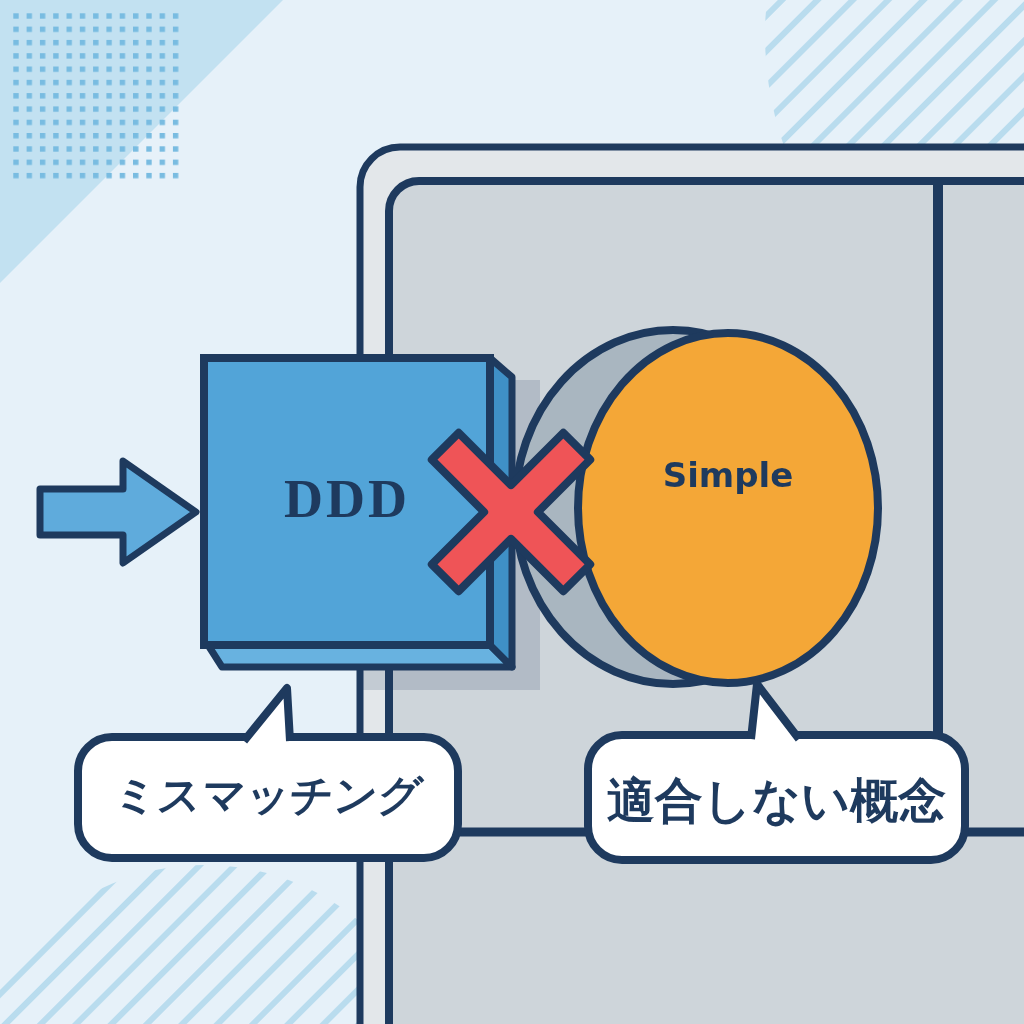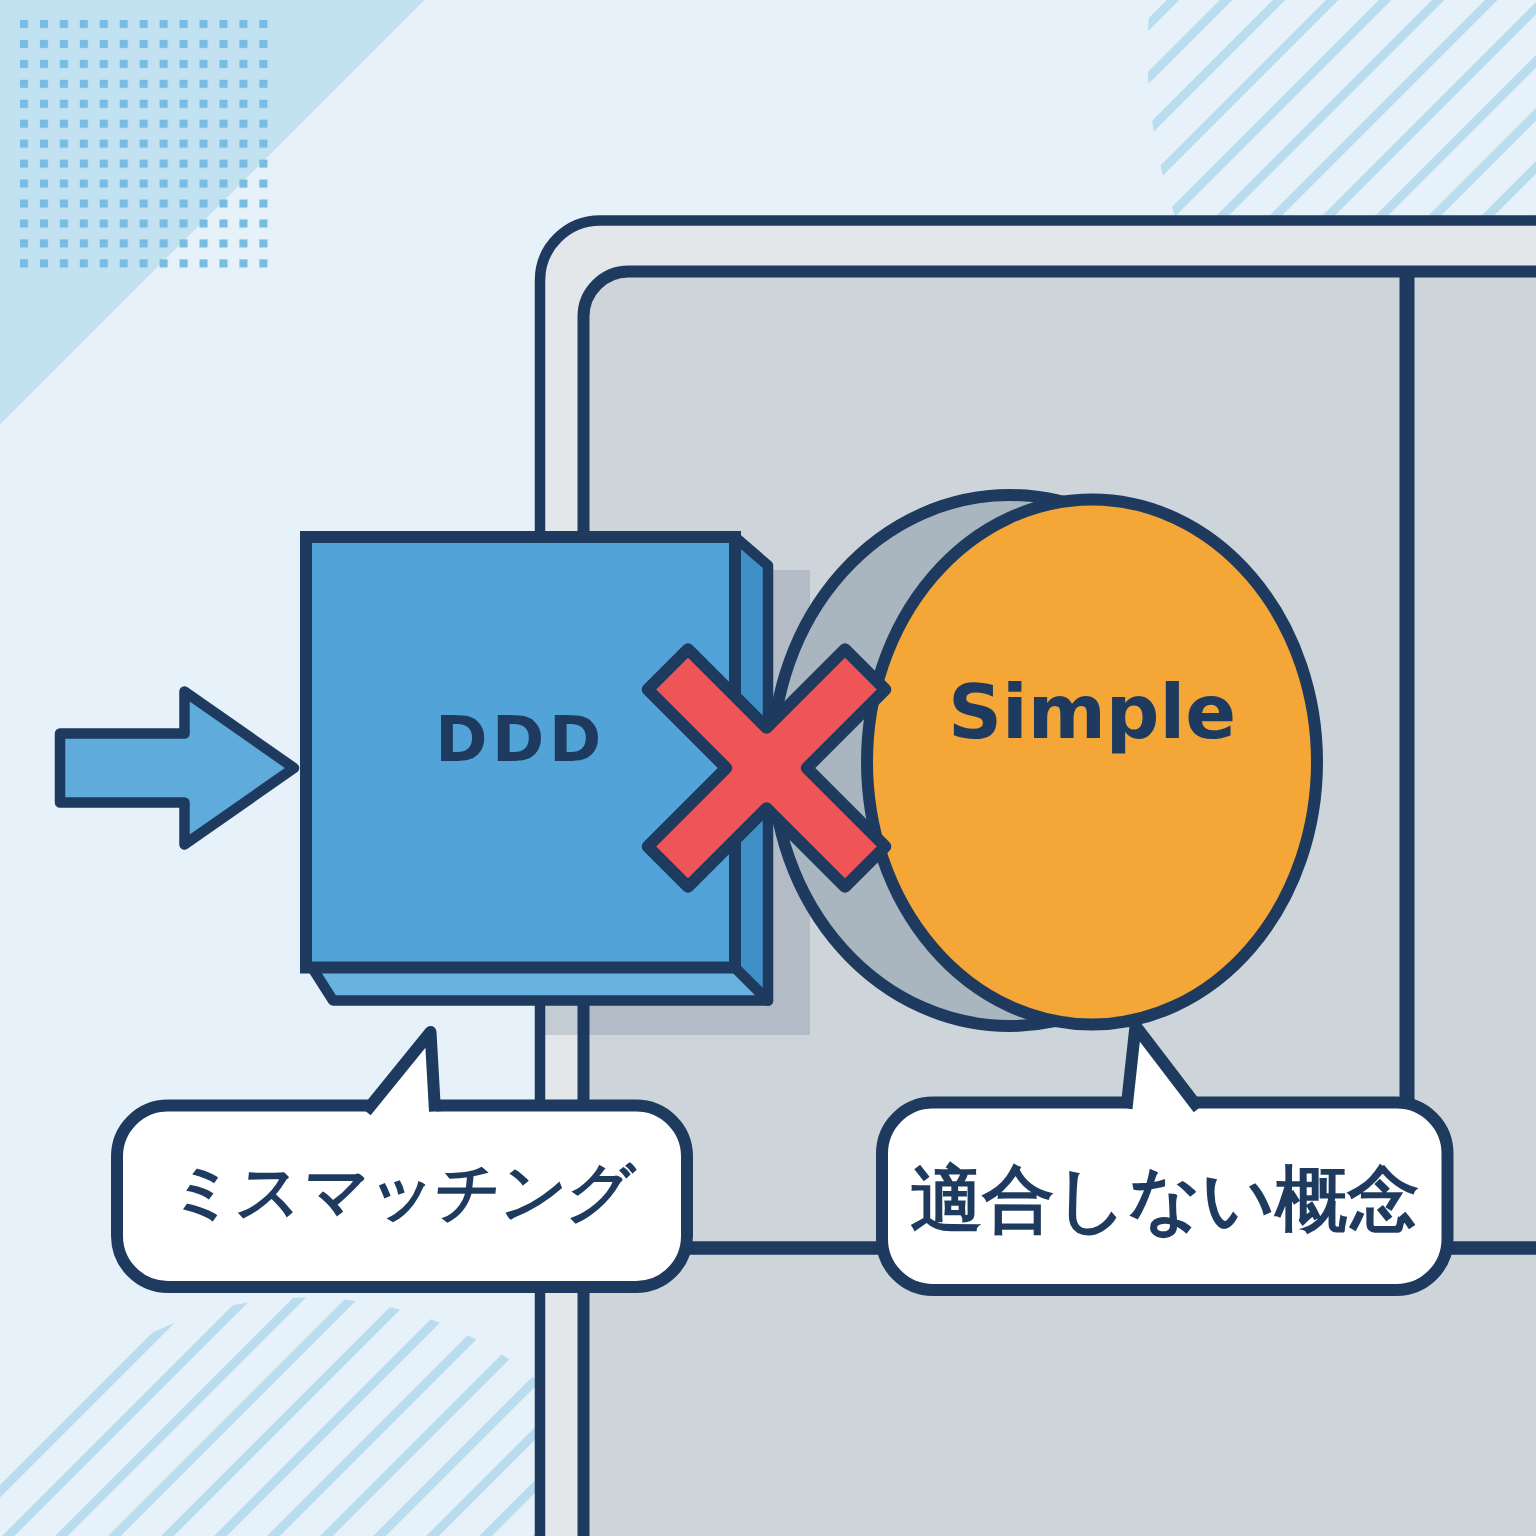--- a/index.html
+++ b/index.html
@@ -15,25 +15,25 @@
   .label{
     position:absolute;
     color:#1e3a5e;
     font-weight:bold;
     text-align:center;
     line-height:1.1;
     white-space:nowrap;
   }
   .box-label{
     left:204px;top:470px;width:286px;
-    font-size:42px;letter-spacing:3px;
+    font-size:54px;letter-spacing:3px;font-family:Liberation Serif, serif;
   }
   .circle-label{
     left:578px;top:440px;width:300px;
-    font-size:50px;line-height:71px;
+    font-size:34px;line-height:71px;
   }
   .bubble-label-left{
     left:78px;top:772px;width:380px;
     font-size:43px;
     transform:skewX(-6deg);
   }
   .bubble-label-right{
     left:588px;top:774px;width:377px;
     font-size:48px;
   }

